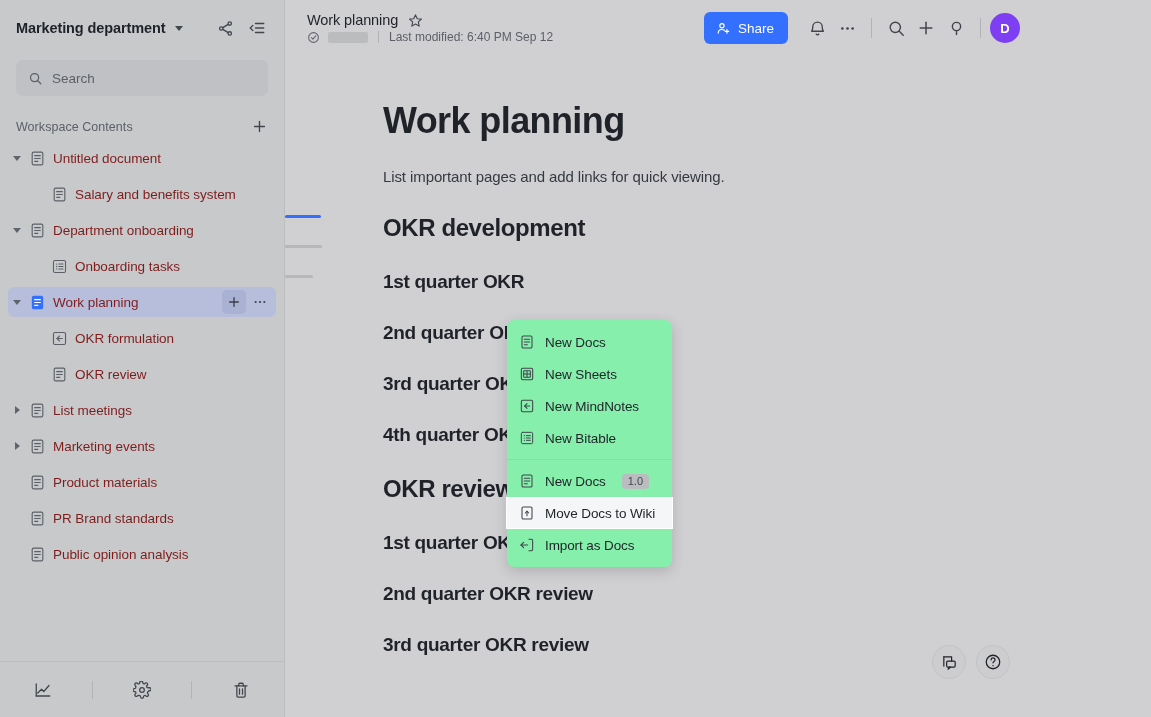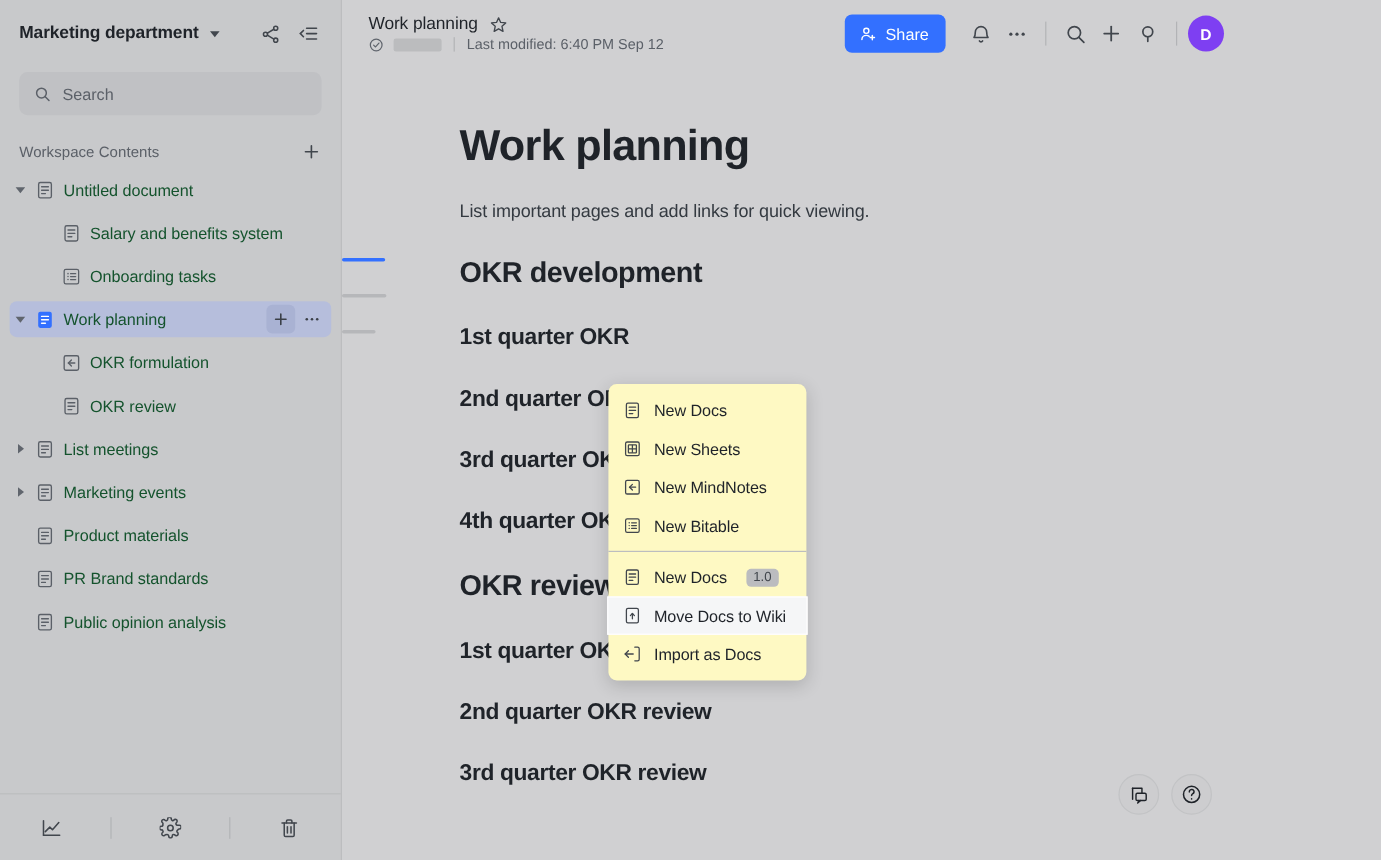--- a/index.html
+++ b/index.html
@@ -74,21 +74,21 @@
     border-top: 5px solid #60656d;
   }
   .tw .tri-right {
     width: 0; height: 0;
     border-top: 4px solid transparent;
     border-bottom: 4px solid transparent;
     border-left: 5px solid #60656d;
   }
   .doc-ico { width: 22px; min-width: 22px; display: flex; align-items: center; justify-content: center; }
   .tree-label {
-    font-size: 13.5px; color: #14532d; white-space: nowrap;
+    font-size: 13.5px; color: #7f1d1d; white-space: nowrap;
     margin-left: 5px; letter-spacing: -0.05px;
   }
   .row-actions {
     position: absolute; right: 4px; top: 0; height: 30px;
     display: flex; align-items: center; gap: 2px;
   }
   .row-act {
     width: 24px; height: 24px; border-radius: 5px;
     display: flex; align-items: center; justify-content: center;
     color: #3a3f47;
@@ -163,21 +163,21 @@
   .fab {
     width: 34px; height: 34px; border-radius: 50%;
     background: #cdcdcf; border: 1px solid #c2c3c5;
     display: flex; align-items: center; justify-content: center;
     color: #1f2329;
   }
 
   
   .ctx-menu {
     position: absolute; left: 222px; top: 320px;
-    width: 165px; background: #fef9c3;
+    width: 165px; background: #86efac;
     border-radius: 7px;
     box-shadow: 0 4px 14px rgba(0,0,0,0.16);
     padding: 6px 0; z-index: 50;
   }
   .ctx-item {
     height: 32px; display: flex; align-items: center;
     padding: 0 12px; gap: 10px; position: relative;
   }
   .ctx-item.highlight {
     background: #f5f6f7; border: 1px solid #ffffff;
@@ -263,20 +263,34 @@
           <span class="tw"></span>
           <span class="doc-ico" style="color: rgb(91, 96, 104);">
             <svg width="17" height="17" viewBox="0 0 24 24" fill="none" stroke="currentColor" stroke-width="1.6" stroke-linecap="round">
               <rect x="4.5" y="3" width="15" height="18" rx="2"></rect>
               <line x1="8" y1="8" x2="16" y2="8"></line>
               <line x1="8" y1="12" x2="16" y2="12"></line>
               <line x1="8" y1="16" x2="12.5" y2="16"></line>
             </svg>
           </span>
           <span class="tree-label">Salary and benefits system</span>
+        </div>
+        <div class="tree-row" style="padding-left: 0px;">
+          <span class="tw">
+            <span class="tri-down"></span>
+          </span>
+          <span class="doc-ico" style="color: rgb(91, 96, 104);">
+            <svg width="17" height="17" viewBox="0 0 24 24" fill="none" stroke="currentColor" stroke-width="1.6" stroke-linecap="round">
+              <rect x="4.5" y="3" width="15" height="18" rx="2"></rect>
+              <line x1="8" y1="8" x2="16" y2="8"></line>
+              <line x1="8" y1="12" x2="16" y2="12"></line>
+              <line x1="8" y1="16" x2="12.5" y2="16"></line>
+            </svg>
+          </span>
+          <span class="tree-label">Department onboarding</span>
         </div>
         <div class="tree-row" style="padding-left: 22px;">
           <span class="tw"></span>
           <span class="doc-ico" style="color: rgb(91, 96, 104);">
             <svg width="17" height="17" viewBox="0 0 24 24" fill="none" stroke="currentColor" stroke-width="1.5" stroke-linecap="round">
               <rect x="3.5" y="3.5" width="17" height="17" rx="2"></rect>
               <circle cx="8" cy="8.5" r="0.9" fill="currentColor" stroke="none"></circle>
               <circle cx="8" cy="12" r="0.9" fill="currentColor" stroke="none"></circle>
               <circle cx="8" cy="15.5" r="0.9" fill="currentColor" stroke="none"></circle>
               <line x1="11" y1="8.5" x2="17" y2="8.5"></line>

